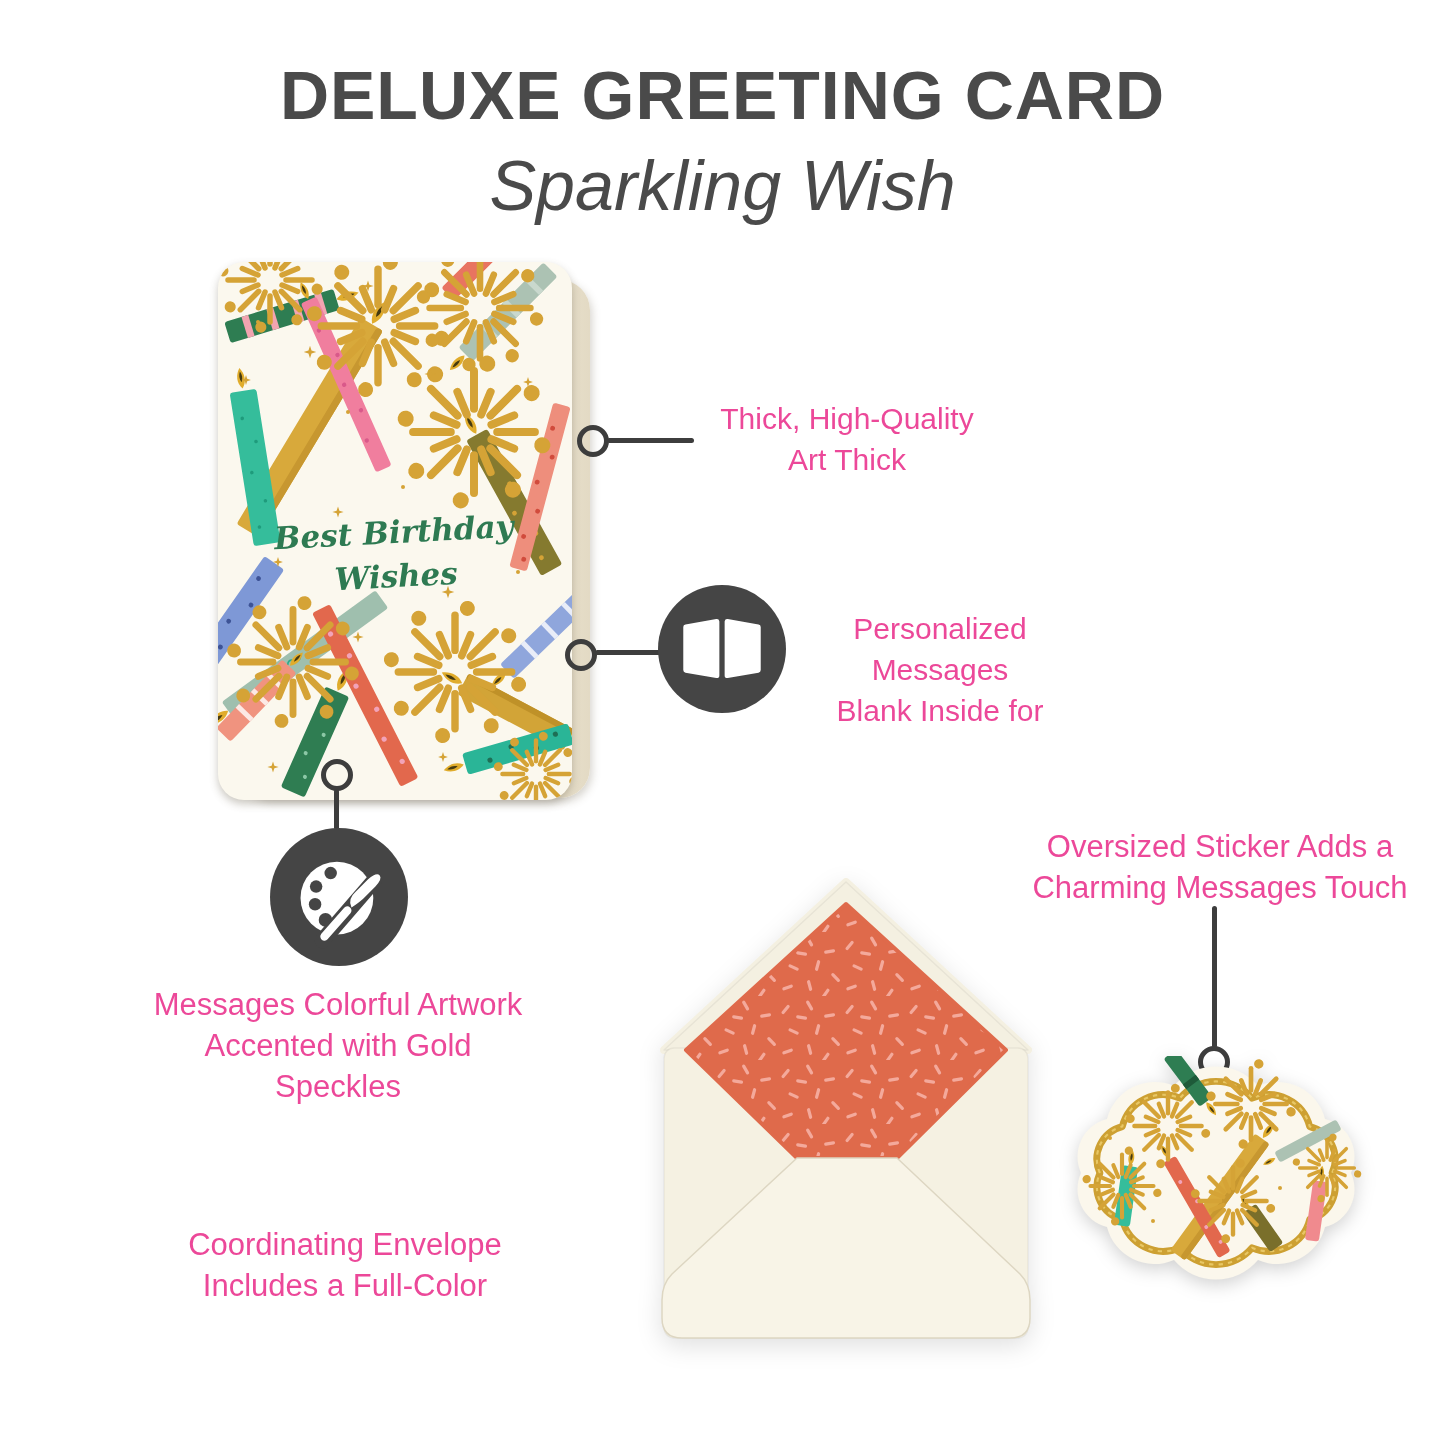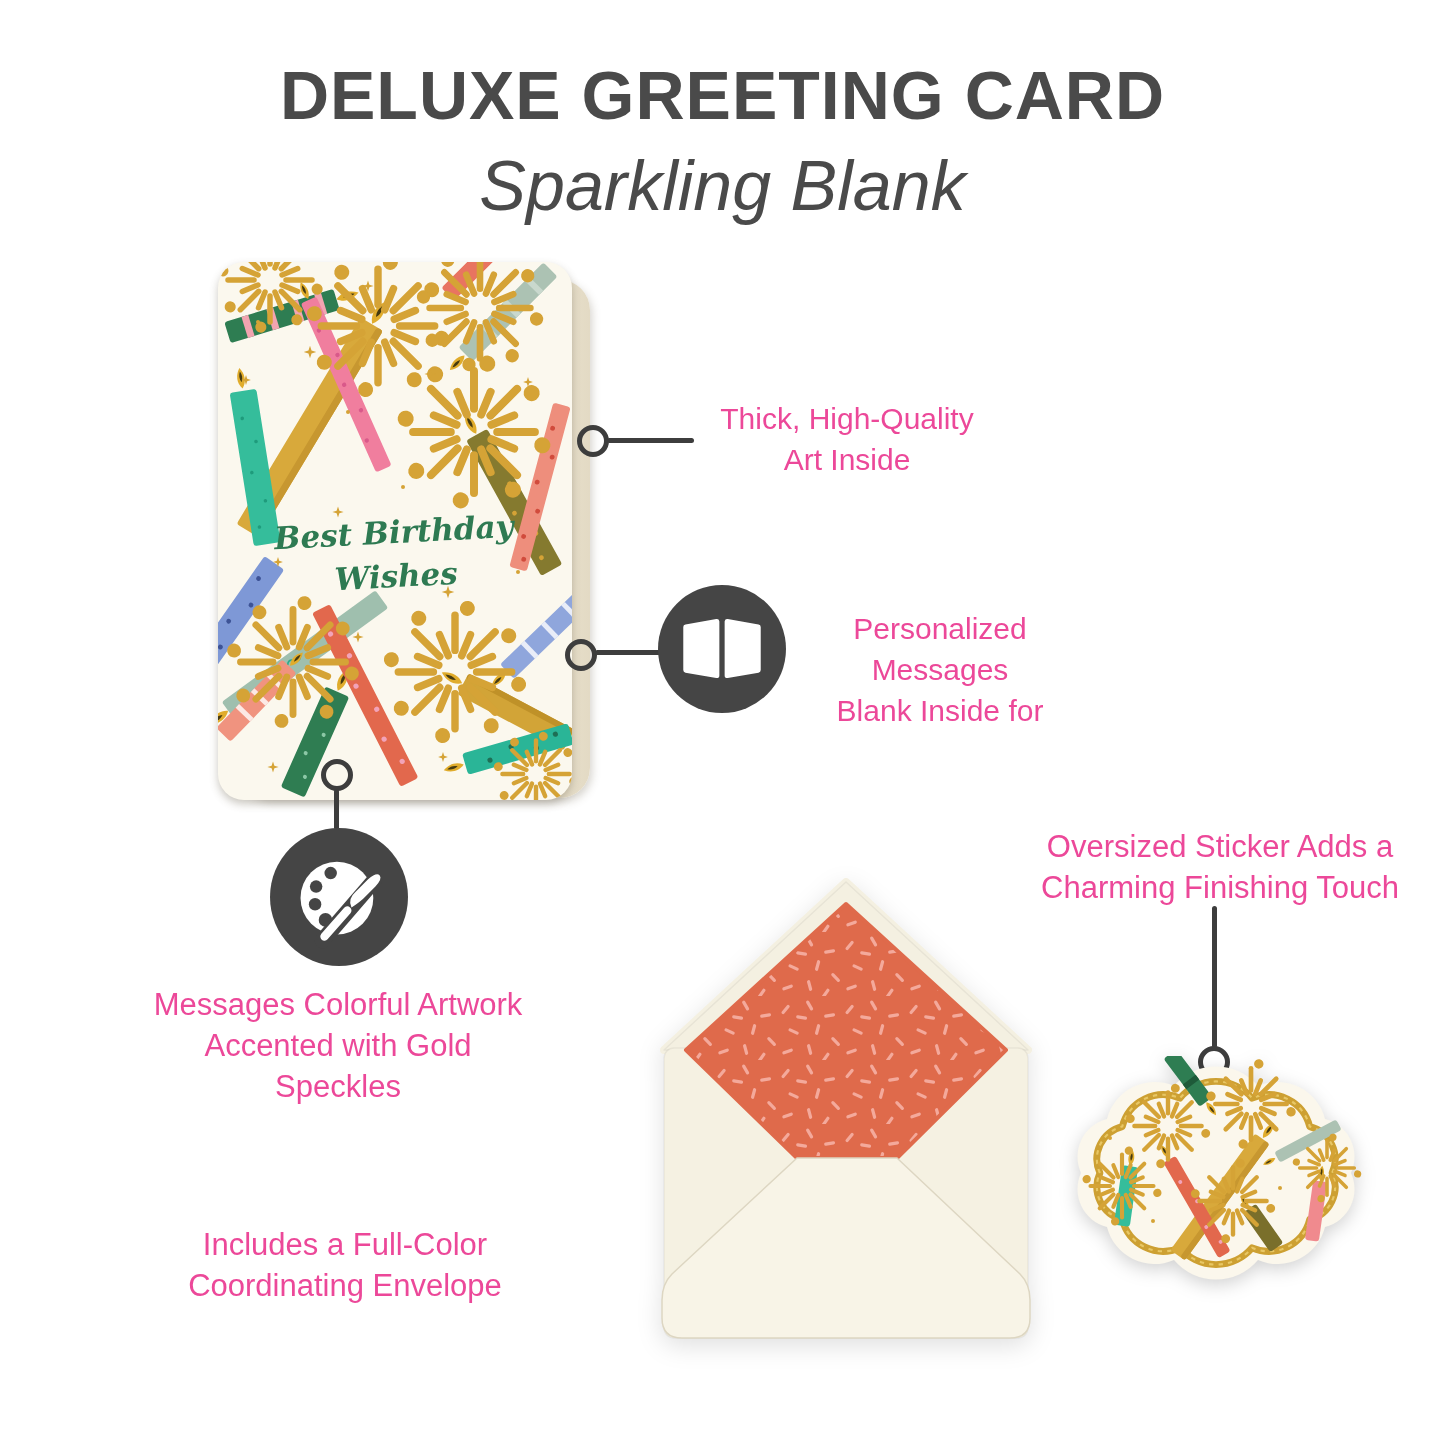--- a/index.html
+++ b/index.html
@@ -37,21 +37,21 @@
   
   .envelope{position:absolute;left:650px;top:868px;filter:drop-shadow(0 7px 12px rgba(0,0,0,.12));}
   .sticker{position:absolute;left:1058px;top:1056px;filter:drop-shadow(0 5px 9px rgba(0,0,0,.18));}
 </style>
 </head>
 <body>
 
 <div class="canvas">
 
   <div class="title">DELUXE GREETING CARD</div>
-  <div class="subtitle">Sparkling Blank</div>
+  <div class="subtitle">Sparkling Wish</div>
 
   <div class="pages-edge"></div>
   <div class="card-front">
     <svg class="card-art" width="354" height="538" viewBox="0 0 354 538">
       <defs>
         <g id="fl">
           <path d="M0,5 C-6,-2 -5,-11 0,-18 C5,-11 6,-2 0,5 Z" fill="#E0AC2C"></path>
           <path d="M0,-2 C-2.2,-6 -2,-10 0,-14 C2,-10 2.2,-6 0,-2 Z" fill="#453A10"></path>
         </g>
         <g id="bu" stroke="#D5A336" stroke-width="5.5" stroke-linecap="round" fill="#D5A336">
@@ -230,21 +230,21 @@
     <div class="card-msg">
       <span>Best Birthday</span>
       <span>Wishes</span>
     </div>
   </div>
 
   <div class="ring" style="left:577px;top:425px;"></div>
   <div class="cline" style="left:607px;top:438px;width:87px;height:5px;"></div>
   <div class="label lbl-artpaper">
     <span>Thick, High-Quality</span>
-    <span>Art Inside</span>
+    <span>Art Thick</span>
   </div>
 
   <div class="ring" style="left:565px;top:639px;"></div>
   <div class="cline" style="left:595px;top:650px;width:67px;height:5px;"></div>
   <div class="badge" style="left:658px;top:585px;width:128px;height:128px;">
     <svg width="88" height="88" viewBox="-50 -50 100 100">
       <g fill="#ffffff" stroke="#ffffff" stroke-width="6" stroke-linejoin="round">
         <path d="M-41,-25 L-6,-31 L-6,30 L-41,24 Z"></path>
         <path d="M41,-25 L6,-31 L6,30 L41,24 Z"></path>
       </g>
@@ -269,28 +269,28 @@
       <path d="M12,10 Q8,2 16,-5 L28,-17 Q36,-24 39,-21 Q42,-18 35,-10 L23,2 Q16,8 12,10 Z" fill="#ffffff"></path>
     </svg>
   </div>
   <div class="label lbl-artwork">
     <span>Messages Colorful Artwork</span>
     <span>Accented with Gold Speckles</span>
   </div>
 
   <div class="label lbl-sticker">
     <span>Oversized Sticker Adds a</span>
-    <span>Charming Finishing Touch</span>
+    <span>Charming Messages Touch</span>
   </div>
   <div class="cline" style="left:1212px;top:906px;width:5px;height:142px;"></div>
   <div class="ring" style="left:1198px;top:1046px;background:#fff;"></div>
 
   <div class="label lbl-envelope">
+    <span>Coordinating Envelope</span>
     <span>Includes a Full-Color</span>
-    <span>Coordinating Envelope</span>
   </div>
 
   <svg class="envelope" width="392" height="482" viewBox="0 0 392 482">
     <defs>
       <pattern id="sprk" width="64" height="64" patternUnits="userSpaceOnUse">
         <rect width="64" height="64" fill="#DF6A4B"></rect>
         <g fill="#F4A99B">
           <rect x="6" y="8" width="3.2" height="11" rx="1.6" transform="rotate(40 7.6 13.5)"></rect>
           <rect x="30" y="4" width="3.2" height="11" rx="1.6" transform="rotate(-30 31.6 9.5)"></rect>
           <rect x="50" y="14" width="3.2" height="11" rx="1.6" transform="rotate(80 51.6 19.5)"></rect>

